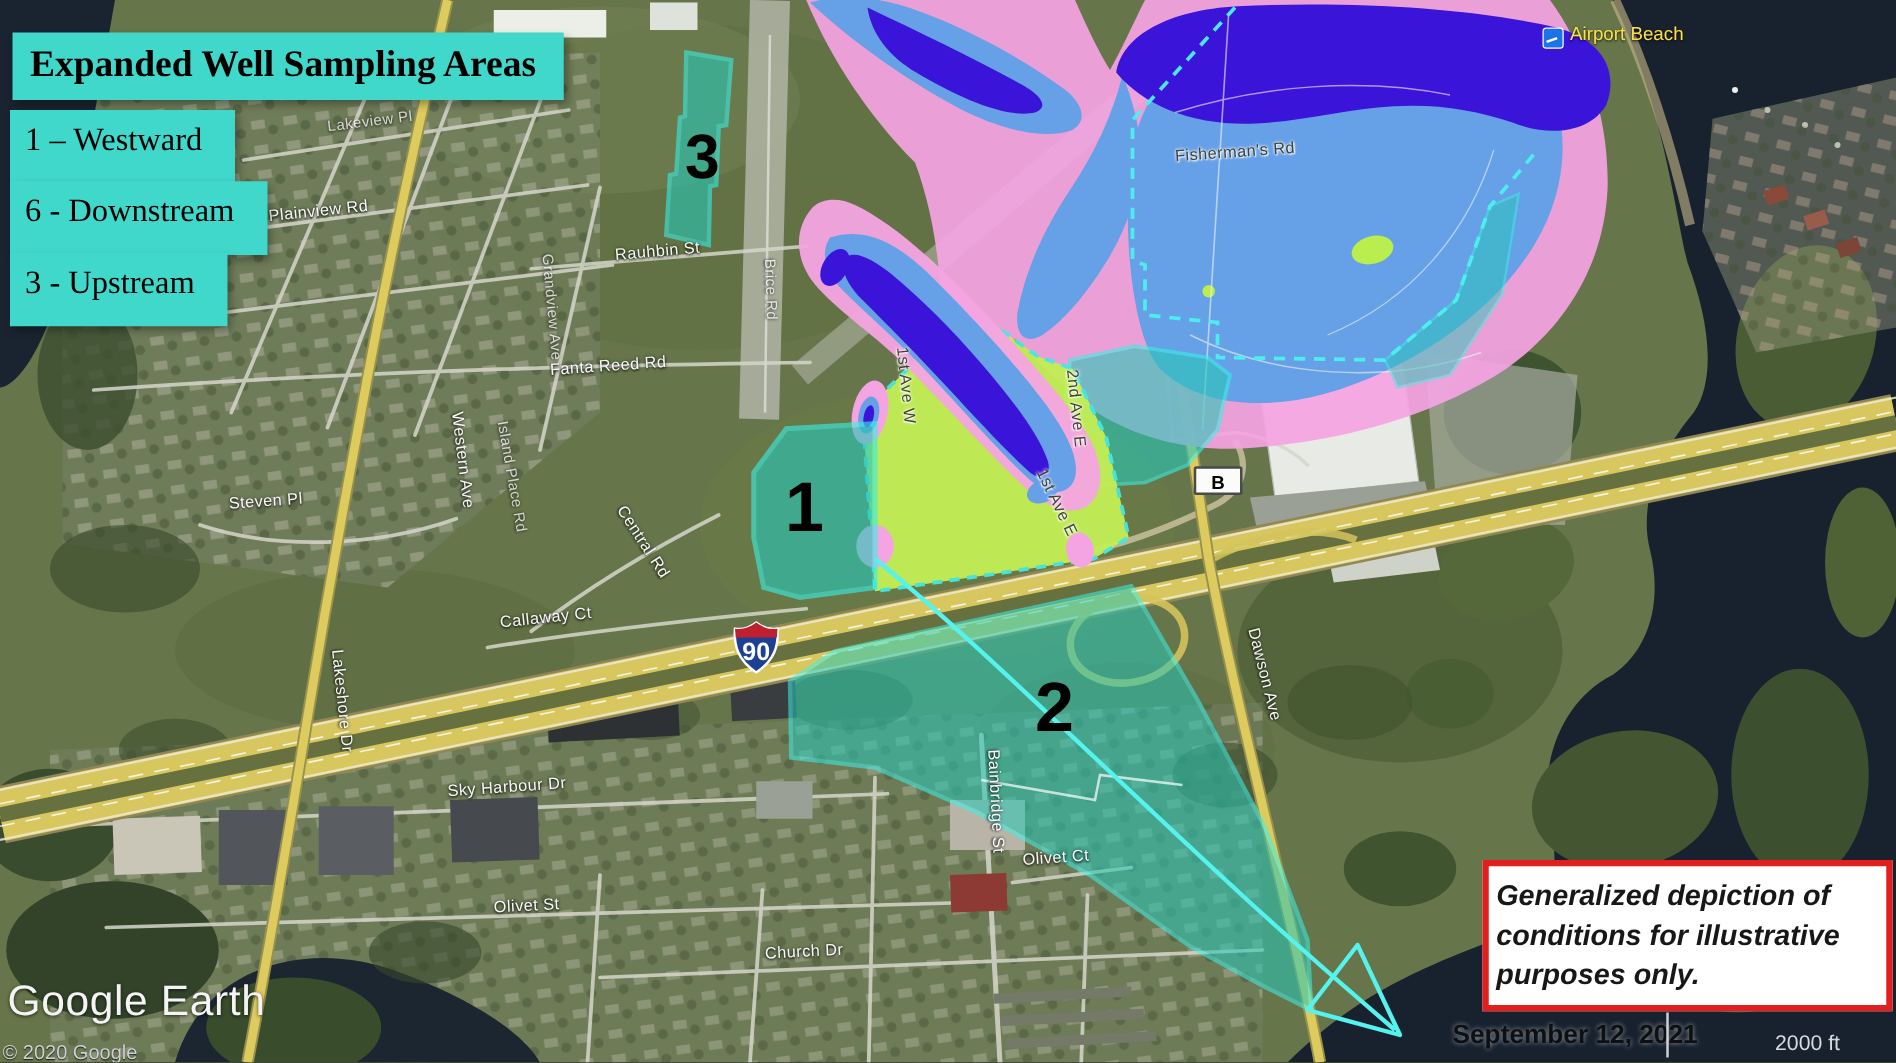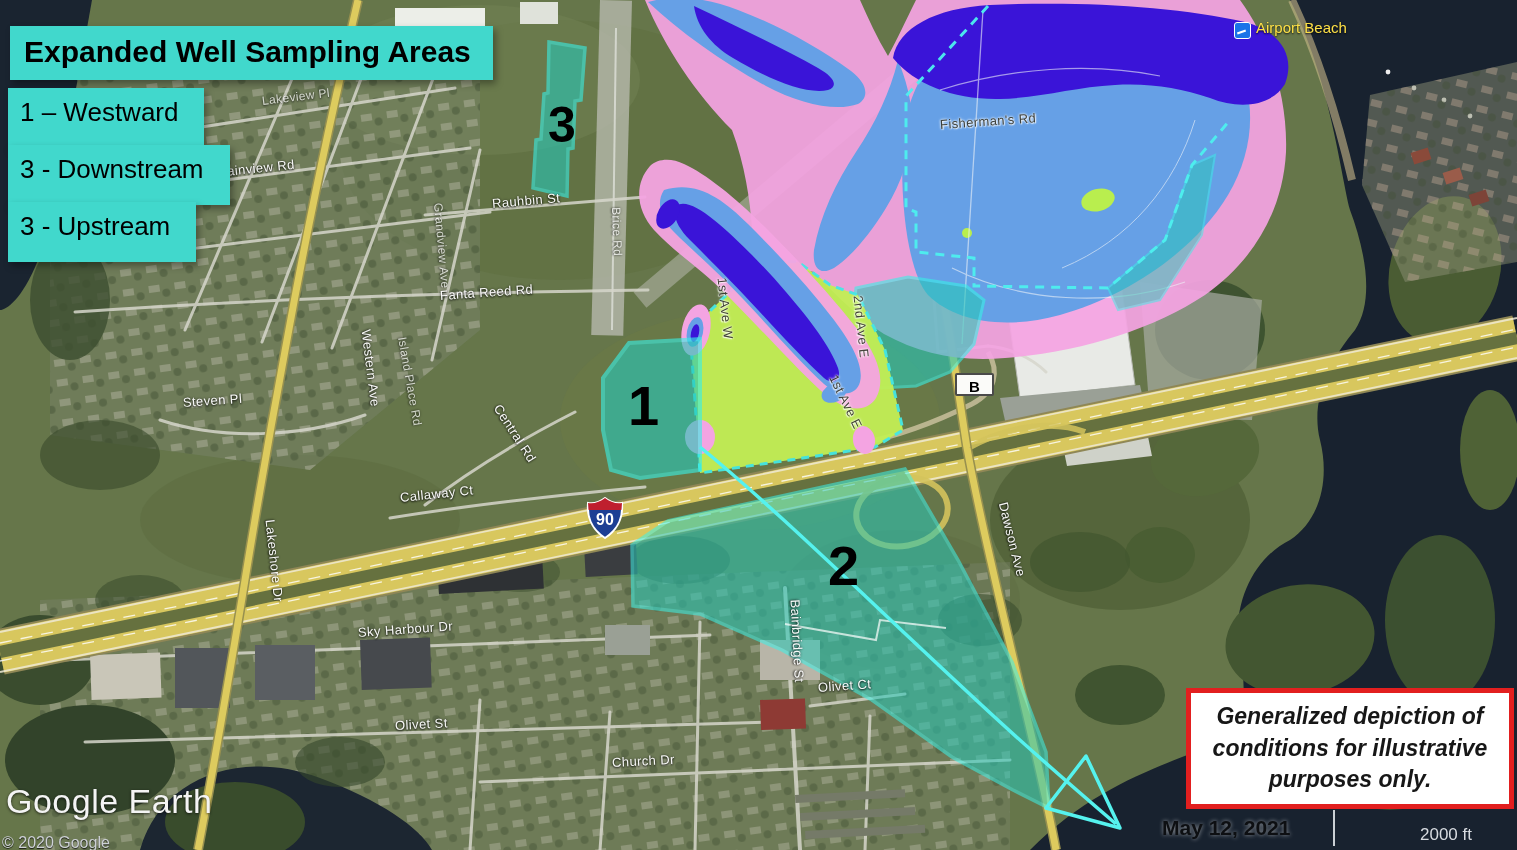--- a/index.html
+++ b/index.html
@@ -14,33 +14,33 @@
   .road-label.faint{opacity:.7;font-size:12px;}
   .road-label.dark{color:#3c3c33;text-shadow:0 0 3px #fff,0 0 2px #fff,1px 1px 1px rgba(255,255,255,.8);}
   .poi-label{position:absolute;color:#fde047;font-size:15px;text-shadow:0 1px 2px rgba(0,0,0,.9);}
   .poi-icon{position:absolute;width:15px;height:15px;background:#1a73e8;border-radius:3px;border:1px solid #fff;}
   .poi-icon:after{content:"";position:absolute;left:2px;top:8px;width:9px;height:2px;background:#fff;transform:rotate(-20deg);}
 
   .area-number{position:absolute;color:#000;font-weight:800;font-size:56px;line-height:1;
                font-family:"Liberation Sans",sans-serif;}
 
   
-  .legend-box{position:absolute;background:#41d8cc;color:#000;box-shadow:3px 4px 7px rgba(0,0,0,.35);}
+  .legend-box{position:absolute;background:#41d8cc;color:#000;box-shadow:3px 4px 7px rgba(0,0,0,.35);font-family:Liberation Serif, serif;}
   #legend-title{left:10px;top:26px;font-size:30px;font-weight:700;padding:9px 22px 11px 14px;}
   .legend-item{left:8px;font-size:26px;padding:9px 26px 20px 12px;}
 
   
   #i90-shield{position:absolute;left:586px;top:497px;width:38px;height:42px;}
-  #i90-num{position:absolute;left:0;top:14px;width:38px;text-align:center;color:#fff;font-size:16px;font-weight:700;}
+  #i90-num{position:absolute;left:0;top:14px;width:38px;text-align:center;color:#fff;font-size:20px;font-weight:700;}
   #county-b{position:absolute;left:955px;top:373px;width:39px;height:23px;background:#fbfbf9;border:2px solid #4a4a4a;
             border-radius:2px;color:#000;font-size:15px;font-weight:700;text-align:center;line-height:23px;box-sizing:border-box;}
 
   
   #disclaimer{position:absolute;left:1186px;top:688px;width:306px;background:#fff;border:5px solid #e21f1f;
-              padding:8px 6px;font-size:23px;font-style:italic;font-weight:600;color:#171717;text-align:center;line-height:1.38;}
+              padding:8px 6px;font-size:23px;font-style:italic;font-weight:600;color:#171717;text-align:left;line-height:1.38;}
 
   
   #date-label{position:absolute;left:1162px;top:816px;font-size:21px;font-weight:600;color:#0d0f12;
               text-shadow:0 0 4px rgba(255,255,255,.55);}
   #scale-tick{position:absolute;left:1333px;top:810px;width:2px;height:36px;background:#dfe3e8;opacity:.9;}
   #scale-label{position:absolute;left:1420px;top:825px;font-size:17px;color:#d7dbe0;}
   #ge-logo{position:absolute;left:6px;top:782px;font-size:34px;color:#f4f4f4;letter-spacing:.5px;
            text-shadow:0 1px 3px rgba(0,0,0,.7);}
   #copyright{position:absolute;left:2px;top:834px;font-size:16px;color:#cdd1d6;text-shadow:0 1px 1px rgba(0,0,0,.8);}
 </style>
@@ -274,23 +274,23 @@
       </svg>
       <div id="i90-num">90</div>
     </div>
 
     <div id="county-b">B</div>
   </div>
 
   <div>
     <div class="legend-box" id="legend-title">Expanded Well Sampling Areas</div>
     <div class="legend-box legend-item" style="top:88px">1 – Westward</div>
-    <div class="legend-box legend-item" style="top:145px">3 - Downstream</div>
+    <div class="legend-box legend-item" style="top:145px">6 - Downstream</div>
     <div class="legend-box legend-item" style="top:202px">3 - Upstream</div>
   </div>
 
   <div id="disclaimer">Generalized depiction of conditions for illustrative purposes only.</div>
-  <div id="date-label">May 12, 2021</div>
+  <div id="date-label">September 12, 2021</div>
   <div id="scale-tick"></div>
   <div id="scale-label">2000 ft</div>
   <div id="ge-logo">Google Earth</div>
   <div id="copyright">© 2020 Google</div>
 </div>
 
 </body></html>

